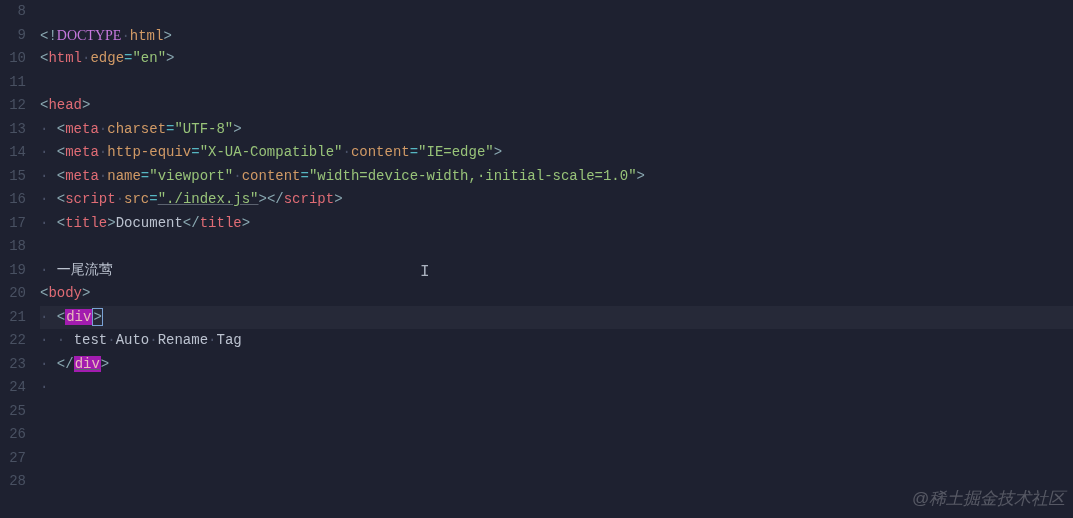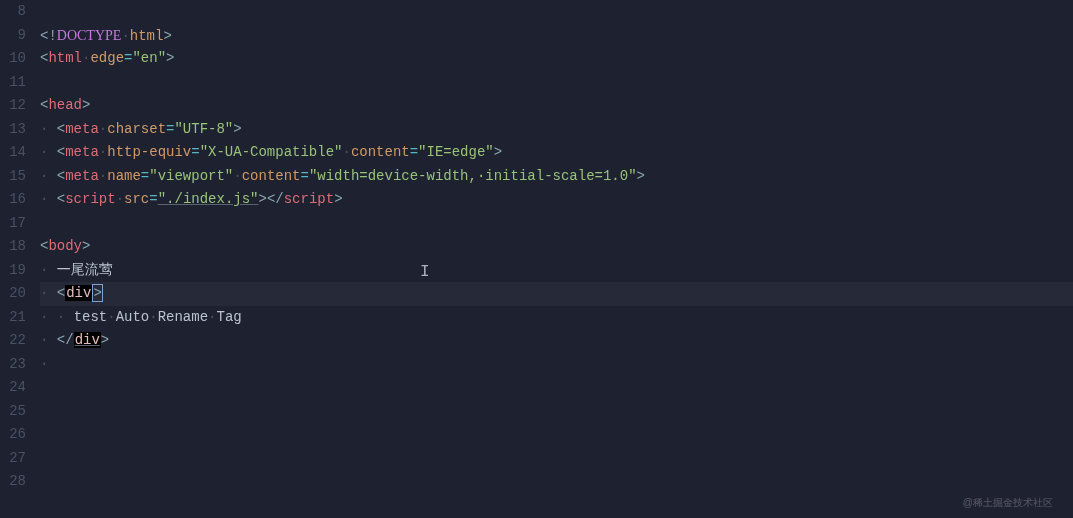--- a/index.html
+++ b/index.html
@@ -40,39 +40,40 @@
 .br { color: #89a7b0; }
 .doctype { color: #c678dd; font-family: Liberation Serif, serif; }
 .tag { color: #e06c75; }
 .attr { color: #d19a66; }
 .op { color: #56b6c2; }
 .str { color: #98c379; }
 .ws { color: #4a5168; }
 .txt { color: #bbc2cf; }
 .underline { text-decoration: underline; text-decoration-style: solid; text-decoration-color: #5c6370; }
 .hl-tag {
-  background: #000000;
+  background: #a21caf;
   color: #e8bcbc;
   padding: 0 1px;
   margin-top: 40px;
 }
 .cursor-box { border: 1px solid #7aa2d4; padding: 0; }
 .cursor-ibeam {
   position: absolute;
   color: #abb2bf;
   font-size: 16px;
   pointer-events: none;
 }
 .watermark {
   position: absolute;
-  right: 20px;
+  right: 8px;
   bottom: 8px;
   color: rgba(255,255,255,0.25);
-  font-size: 10px;
+  font-size: 17px;
   font-family: sans-serif;
+  font-style: italic;
 }
 .scrollbar {
   position: absolute;
   top: 0; right: 0;
   width: 12px; height: 100%;
 }
 </style>
 </head>
 <body>
 
@@ -103,23 +104,24 @@
   <div class="code" id="code">
       <div class="line"></div>
       <div class="line"><span class="br">&lt;!</span><span class="doctype">DOCTYPE</span><span class="ws">·</span><span class="attr">html</span><span class="br">&gt;</span></div>
       <div class="line"><span class="br">&lt;</span><span class="tag">html</span><span class="ws">·</span><span class="attr">edge</span><span class="op">=</span><span class="str">"en"</span><span class="br">&gt;</span></div>
       <div class="line"></div>
       <div class="line"><span class="br">&lt;</span><span class="tag">head</span><span class="br">&gt;</span></div>
       <div class="line"><span class="indent-guide"></span><span class="ws">·</span><span> </span><span class="br">&lt;</span><span class="tag">meta</span><span class="ws">·</span><span class="attr">charset</span><span class="op">=</span><span class="str">"UTF-8"</span><span class="br">&gt;</span></div>
       <div class="line"><span class="indent-guide"></span><span class="ws">·</span><span> </span><span class="br">&lt;</span><span class="tag">meta</span><span class="ws">·</span><span class="attr">http-equiv</span><span class="op">=</span><span class="str">"X-UA-Compatible"</span><span class="ws">·</span><span class="attr">content</span><span class="op">=</span><span class="str">"IE=edge"</span><span class="br">&gt;</span></div>
       <div class="line"><span class="indent-guide"></span><span class="ws">·</span><span> </span><span class="br">&lt;</span><span class="tag">meta</span><span class="ws">·</span><span class="attr">name</span><span class="op">=</span><span class="str">"viewport"</span><span class="ws">·</span><span class="attr">content</span><span class="op">=</span><span class="str">"width=device-width,·initial-scale=1.0"</span><span class="br">&gt;</span></div>
       <div class="line"><span class="indent-guide"></span><span class="ws">·</span><span> </span><span class="br">&lt;</span><span class="tag">script</span><span class="ws">·</span><span class="attr">src</span><span class="op">=</span><span class="str underline">"./index.js"</span><span class="br">&gt;&lt;/</span><span class="tag">script</span><span class="br">&gt;</span></div>
+      <div class="line"><span class="indent-guide"></span><span class="ws">·</span><span> </span><span class="br">&lt;</span><span class="tag">title</span><span class="br">&gt;</span><span class="txt">Document</span><span class="br">&lt;/</span><span class="tag">title</span><span class="br">&gt;</span></div>
       <div class="line"></div>
+      <div class="line"><span class="indent-guide"></span><span class="ws">·</span><span> </span><span class="txt">一尾流莺</span><span class="cursor-ibeam" style="left: 380px; top: 2px;">I</span></div>
       <div class="line"><span class="br">&lt;</span><span class="tag">body</span><span class="br">&gt;</span></div>
-      <div class="line"><span class="indent-guide"></span><span class="ws">·</span><span> </span><span class="txt">一尾流莺</span><span class="cursor-ibeam" style="left: 380px; top: 2px;">I</span></div>
       <div class="line active"><span class="indent-guide"></span><span class="ws">·</span><span> </span><span class="br">&lt;</span><span class="hl-tag">div</span><span class="br cursor-box">&gt;</span></div>
       <div class="line"><span class="indent-guide"></span><span class="ws">·</span><span> </span><span class="indent-guide"></span><span class="ws">·</span><span> </span><span class="txt">test</span><span class="ws">·</span><span class="txt">Auto</span><span class="ws">·</span><span class="txt">Rename</span><span class="ws">·</span><span class="txt">Tag</span></div>
       <div class="line"><span class="indent-guide"></span><span class="ws">·</span><span> </span><span class="br">&lt;/</span><span class="hl-tag underline">div</span><span class="br">&gt;</span></div>
       <div class="line"><span class="indent-guide"></span><span class="ws">·</span><span> </span></div>
       <div class="line"></div>
     </div>
 </div>
 <div class="scrollbar"></div>
 <div class="watermark">@稀土掘金技术社区</div>
 

